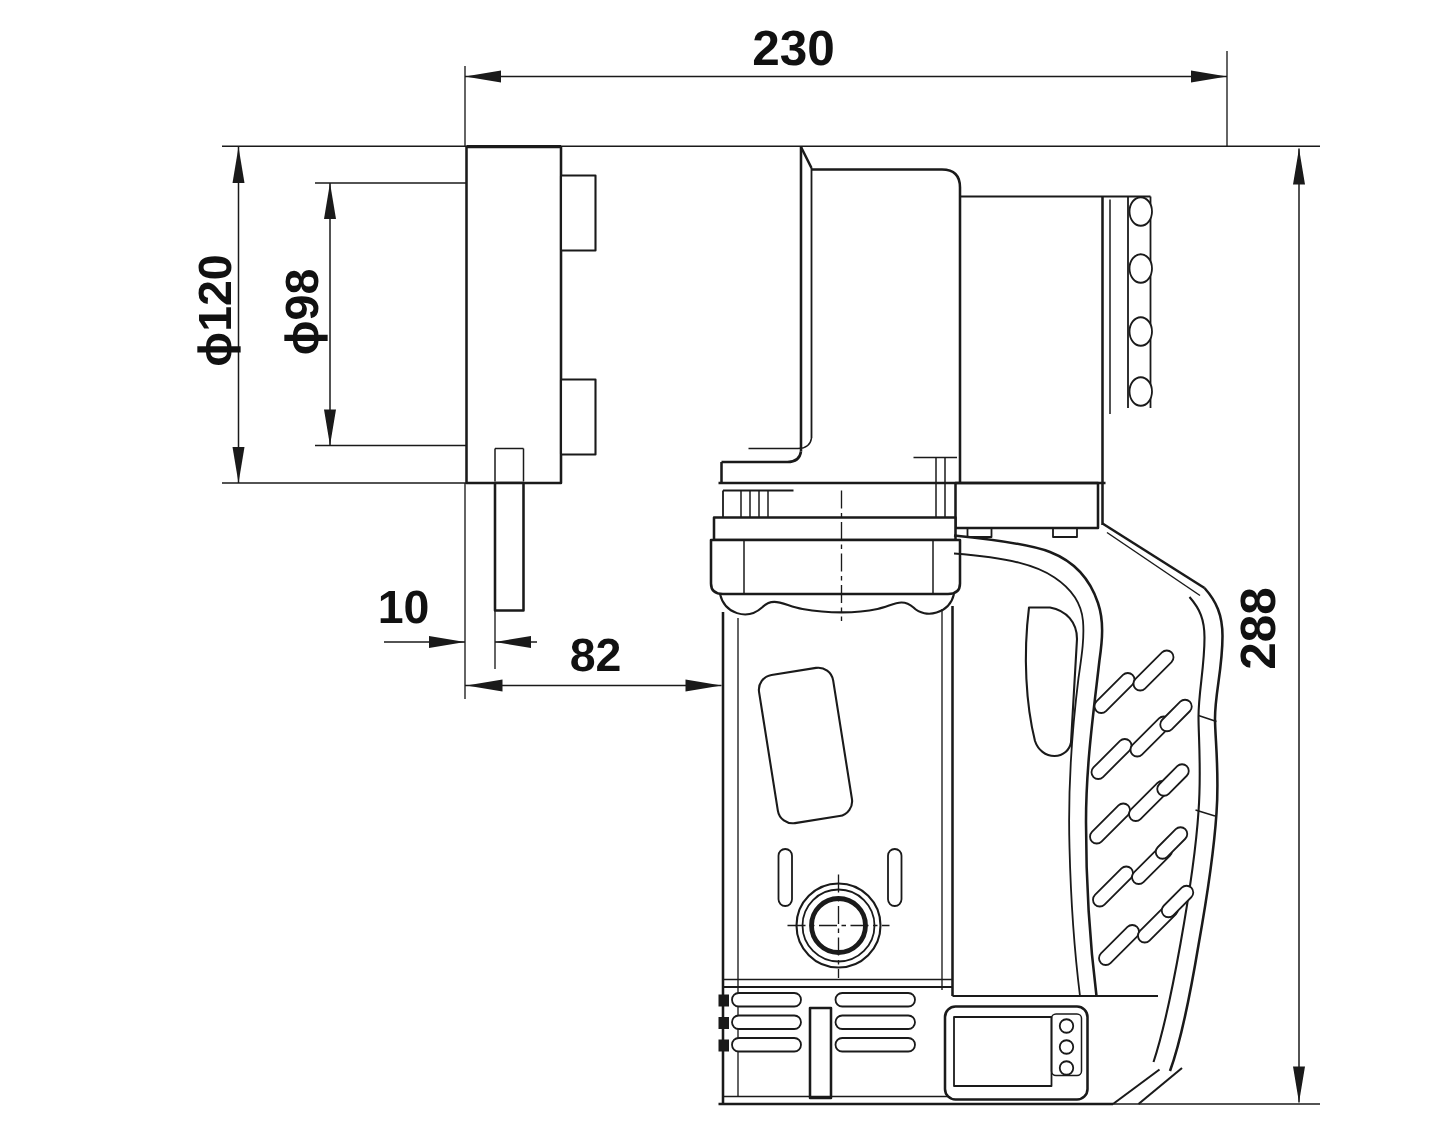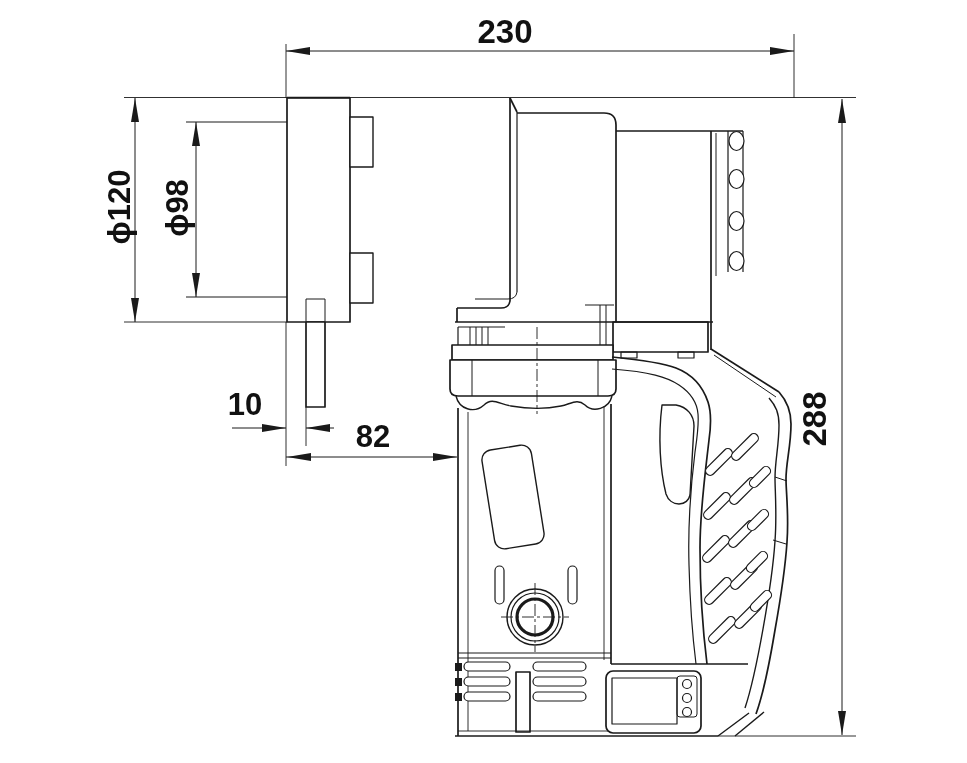--- a/index.html
+++ b/index.html
@@ -1,16 +1,16 @@
 <!DOCTYPE html>
 <html><head>
 <meta charset="utf-8">
 <style>
   html,body{margin:0;padding:0;background:#ffffff;}
-  .stage{position:relative;width:866px;height:763px;background:#ffffff;overflow:hidden;}
+  .stage{position:relative;width:866px;height:763px;background:#ffffff;overflow:hidden;margin-left:24px;}
   svg{display:block;}
   .ln{stroke:#1a1a1a;fill:none;stroke-linejoin:round;stroke-linecap:butt;}
   .w09{stroke-width:0.9;}
   .w1{stroke-width:1;}
   .w12{stroke-width:1.2;}
   .w14{stroke-width:1.4;}
   .w16{stroke-width:1.7;}
   .w32{stroke-width:3.2;}
   .fw{fill:#ffffff;}
   .dk{fill:#1a1a1a;stroke:none;}

